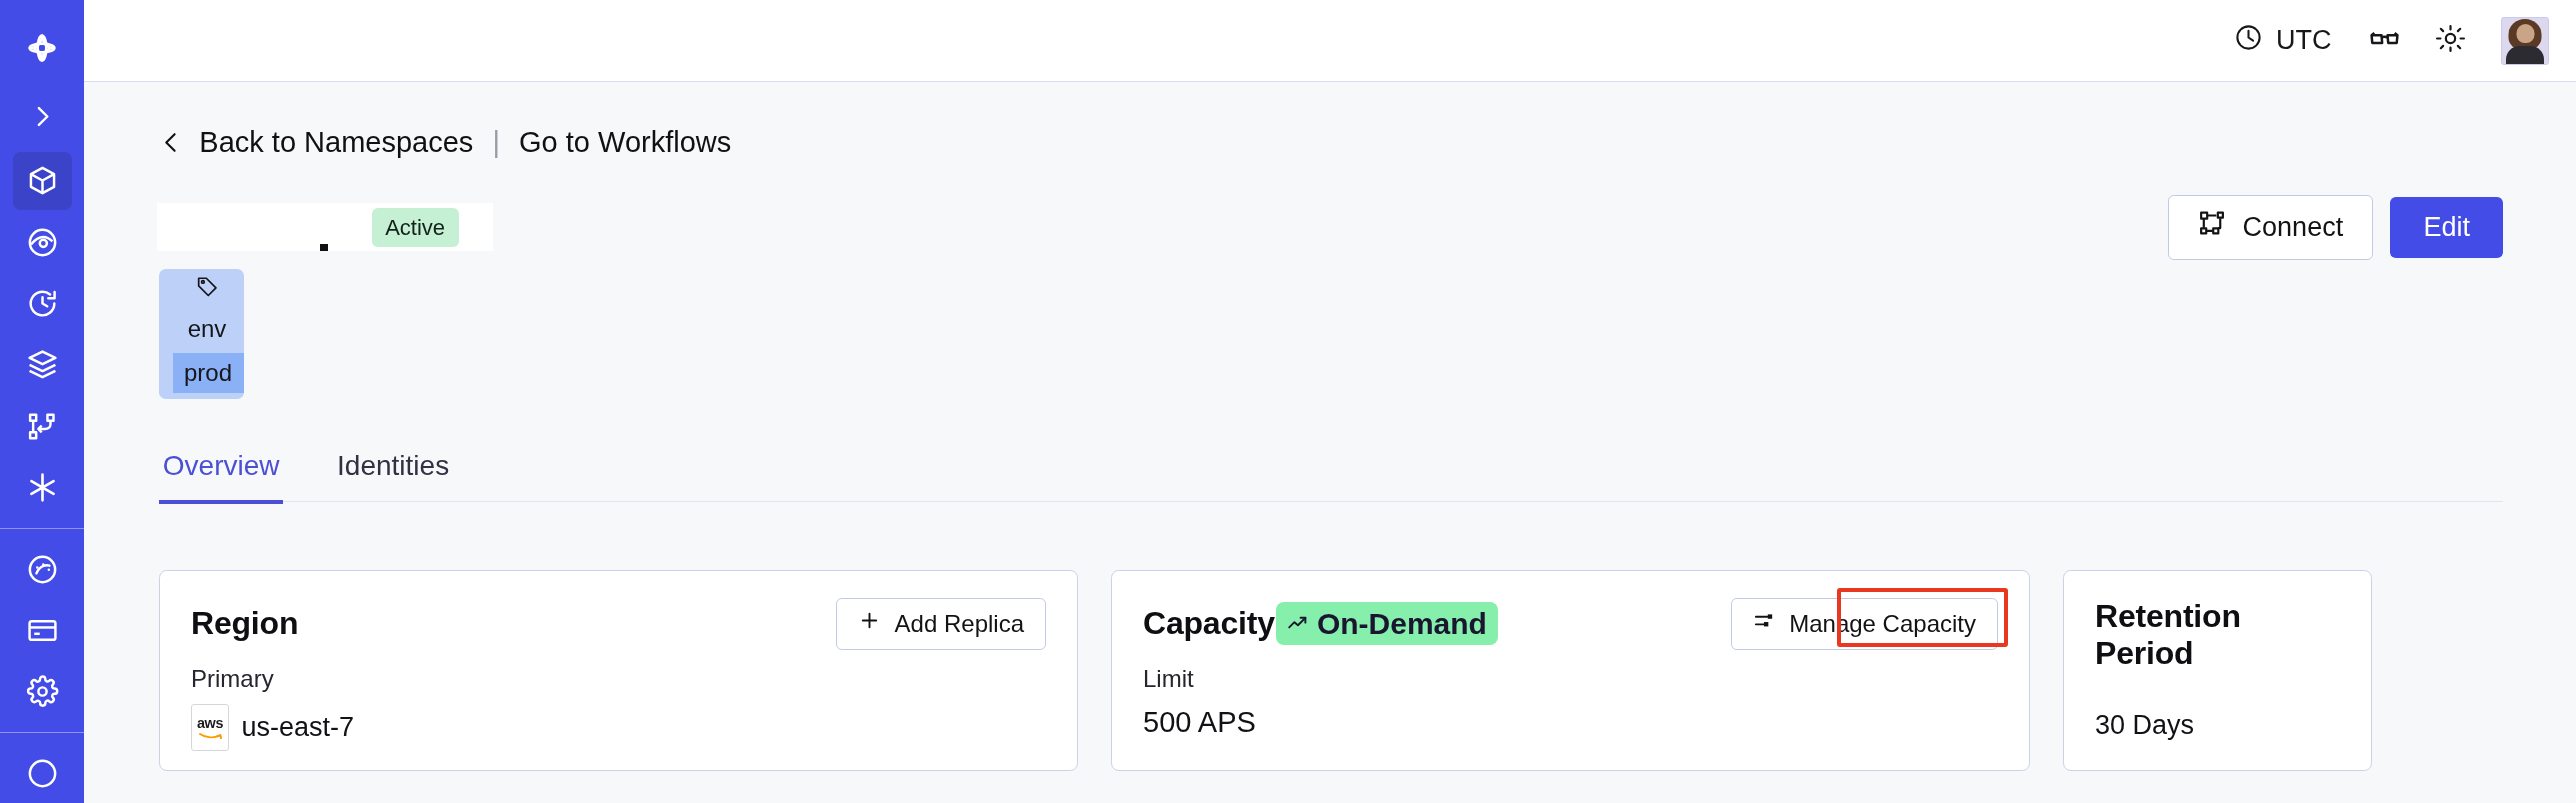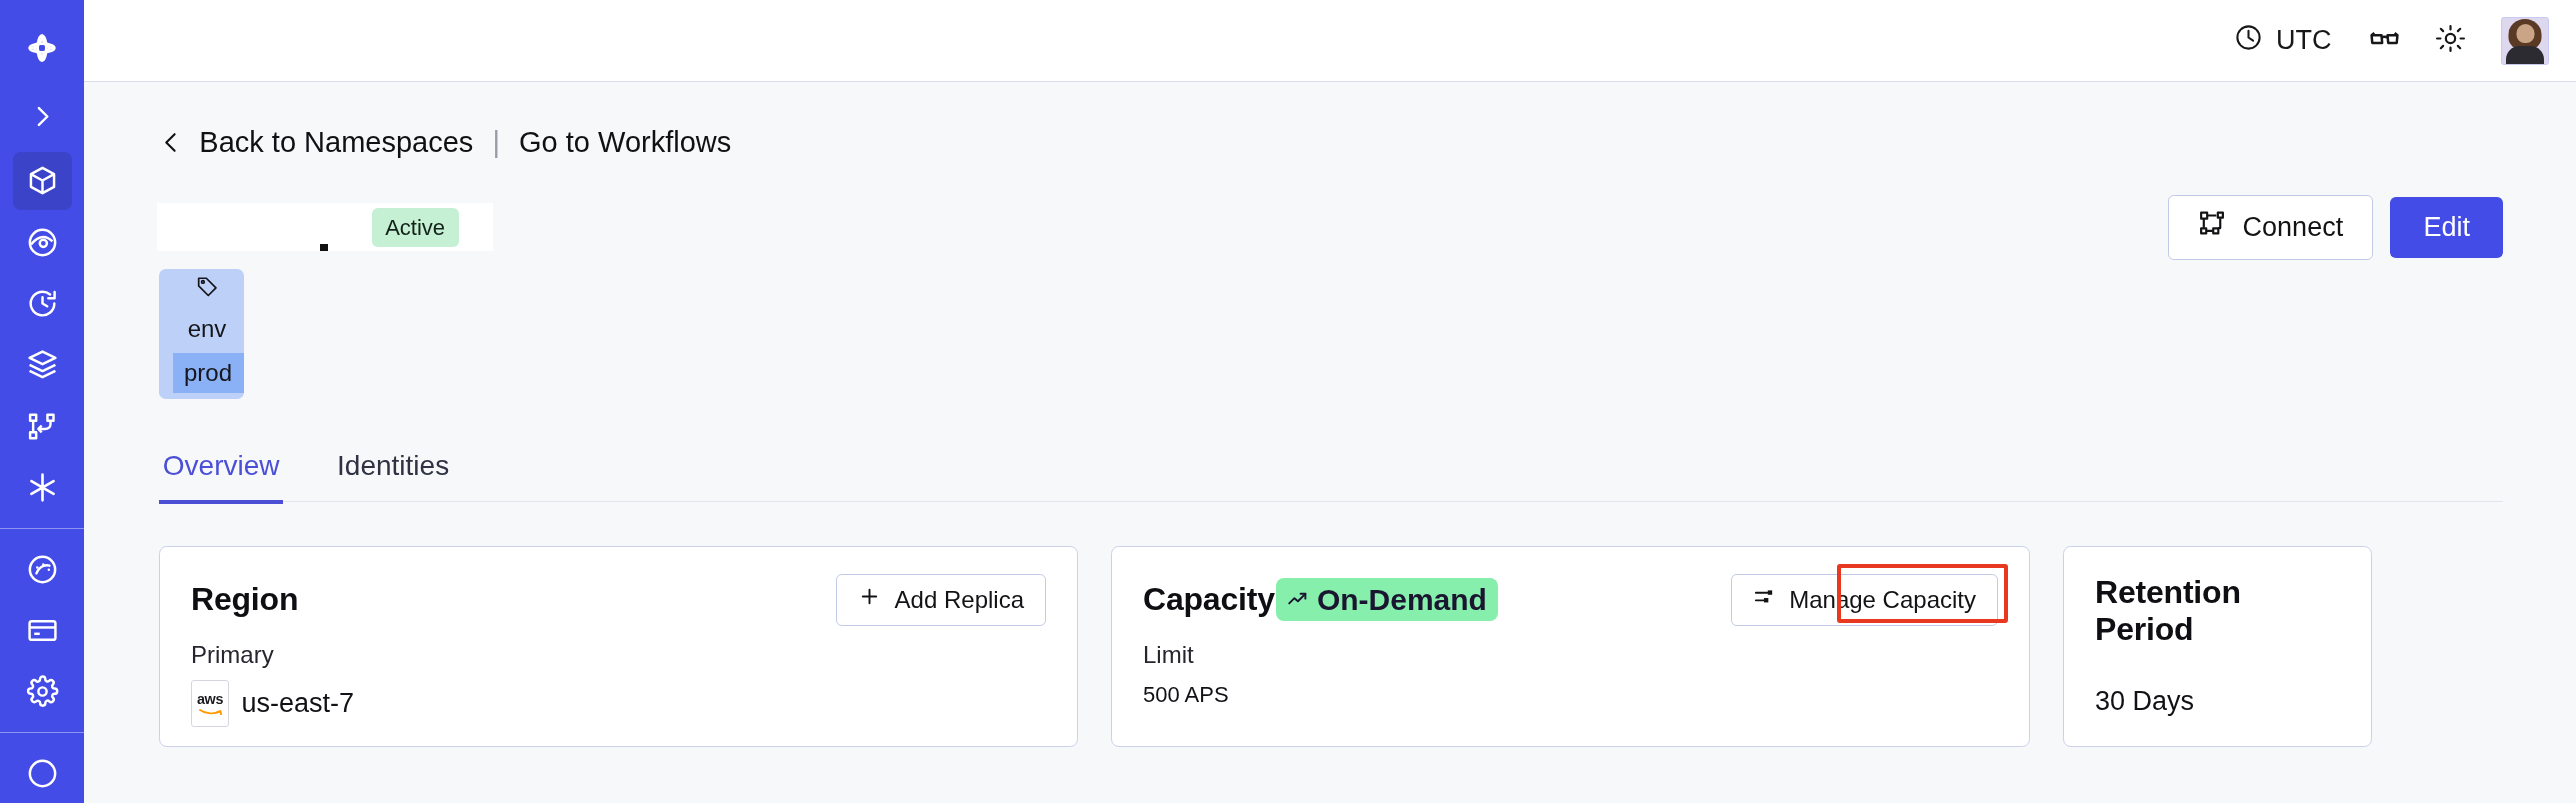--- a/index.html
+++ b/index.html
@@ -242,21 +242,21 @@
     align-self: stretch;
     display: flex;
     align-items: center;
   }
 
   
   .tabs {
     display: flex;
     gap: 0px;
     border-bottom: 1.9px solid #e2e5ee;
-    margin-bottom: 44px;
+    margin-bottom: 68px;
   }
   .tab {
     font-size: 28px;
     color: #2e3242;
     padding: 7.7px 3.8px 17.3px 3.8px;
     margin-right: 50px;
     border-bottom: 4.8px solid transparent;
     margin-bottom: -2.9px;
   }
   .tab.active { color: #4a4fd6; border-bottom-color: #4a4fd6; }
@@ -319,21 +319,21 @@
     margin-top: 15.3px;
   }
   .card-value {
     font-size: 27px;
     color: #111116;
     margin-top: 11.5px;
     display: flex;
     align-items: center;
     gap: 12.5px;
   }
-  .card-value.big { font-size: 22px; margin-top: 13.4px; }
+  .card-value.big { font-size: 29px; margin-top: 13.4px; }
   .aws-badge {
     width: 38px;
     height: 47px;
     border: 1px solid #d5d5dd;
     border-radius: 2.9px;
     background: #fff;
     display: flex;
     flex-direction: column;
     align-items: center;
     justify-content: center;

